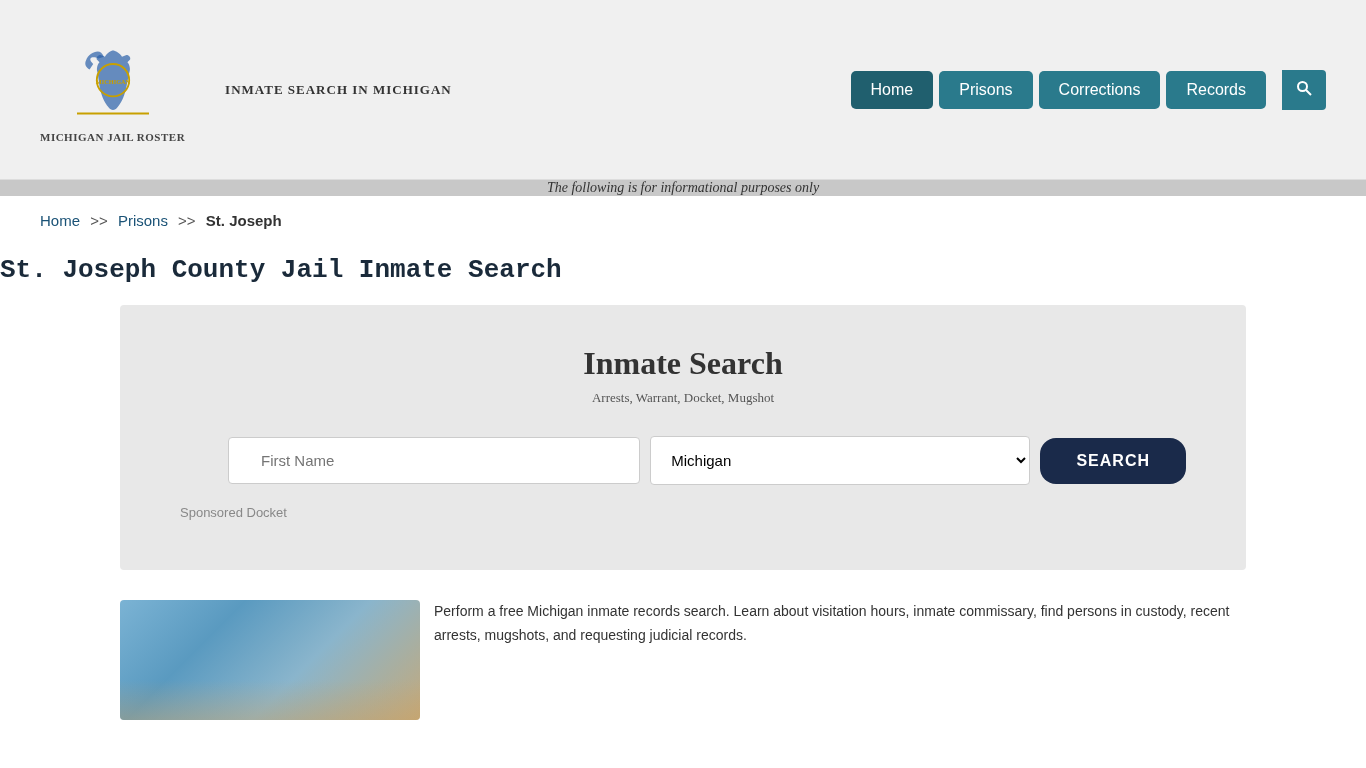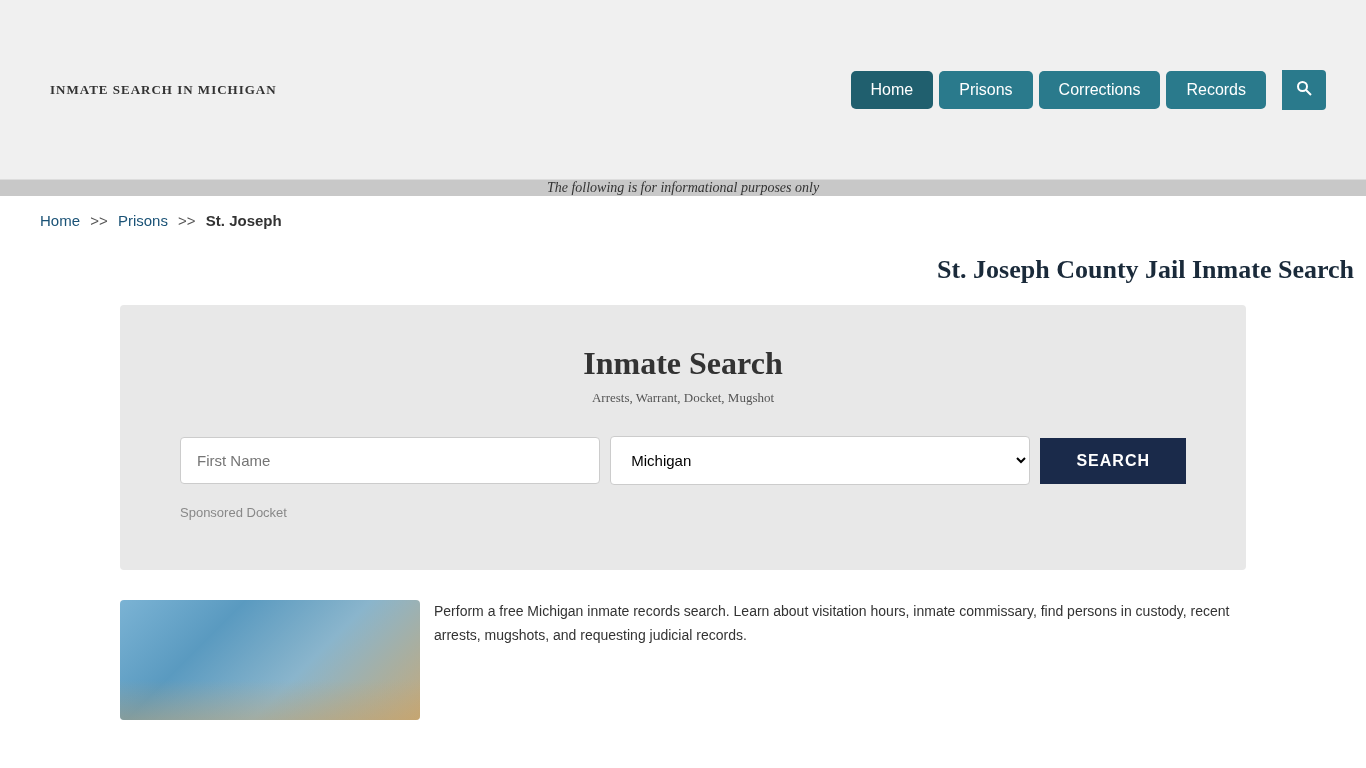--- a/index.html
+++ b/index.html
@@ -109,26 +109,26 @@
       margin: 0 6px;
       color: #555;
     }
     .breadcrumb .current {
       font-weight: bold;
       color: #333;
     }
 
     
     .page-title {
-      text-align: right;
+      text-align: left;
       font-size: 26px;
       font-weight: bold;
       color: #1a2a3a;
-      margin: 10px 12px 20px;
-      font-family: Liberation Serif, serif;
+      margin: 10px 0 20px;
+      font-family: Liberation Mono, monospace;
     }
 
     
     .search-section {
       background: #e8e8e8;
       margin: 0 120px;
       border-radius: 4px;
       padding: 40px 60px 50px;
     }
     .search-section h2 {
@@ -144,44 +144,45 @@
       color: #555;
       margin-bottom: 30px;
     }
     .search-fields {
       display: flex;
       gap: 10px;
       align-items: center;
     }
     .search-fields input {
       flex: 1;
-      padding: 14px 16px;
+      padding: 14px 32px;
       border: 1px solid #ccc;
       border-radius: 4px;
       font-size: 15px;
       background: #fff;
       outline: none;
+      margin-left: 48px;
     }
     .search-fields select {
       flex: 1;
       padding: 14px 16px;
       border: 1px solid #ccc;
       border-radius: 4px;
       font-size: 15px;
       background: #fff;
       outline: none;
     }
     .search-fields .search-btn {
       background: #1a2a4a;
       color: #fff;
       border: none;
       padding: 14px 36px;
       font-size: 16px;
       font-weight: bold;
-      border-radius: 0;
+      border-radius: 16px;
       cursor: pointer;
       letter-spacing: 1px;
     }
     .sponsored {
       font-size: 13px;
       color: #888;
       margin-top: 20px;
       font-family: Arial, sans-serif;
     }
 
@@ -215,20 +216,37 @@
       color: #333;
       line-height: 1.7;
       font-family: Arial, sans-serif;
     }
   </style>
 </head>
 <body>
 
 <header class="header">
 
+  <div class="logo-area">
+    <div class="logo-svg-wrap">
+      <svg viewBox="0 0 100 100" width="90" height="90" xmlns="http://www.w3.org/2000/svg">
+
+        <ellipse cx="50" cy="50" r="44" fill="#e8e8e8" stroke="#aaa" stroke-width="1"></ellipse>
+
+        <path d="M50,15 C52,15 58,18 60,22 L65,20 C67,20 70,22 69,25 L66,28 C68,30 70,35 68,40 L65,55 C63,65 60,72 55,78 C52,82 48,82 45,78 C40,72 37,65 35,55 L33,40 C31,35 33,30 35,28 L32,25 C31,22 34,20 36,20 L41,22 C43,18 48,15 50,15Z" fill="#2a5fa8" opacity="0.7"></path>
+
+        <path d="M28,30 C26,28 24,26 25,24 C26,22 30,22 34,24 L40,22 C38,18 36,16 33,16 C28,16 22,20 20,26 C18,30 20,34 24,36Z" fill="#2a5fa8" opacity="0.7"></path>
+        <circle cx="50" cy="48" r="18" fill="none" stroke="#c8a000" stroke-width="2"></circle>
+        <text x="50" y="52" text-anchor="middle" font-size="7" fill="#c8a000" font-weight="bold">MICHIGAN</text>
+        <line x1="10" y1="85" x2="90" y2="85" stroke="#c8a000" stroke-width="2"></line>
+      </svg>
+    </div>
+    <div class="logo-text">MICHIGAN
+JAIL ROSTER</div>
+  </div>
 
   <div class="site-title">INMATE SEARCH IN
 MICHIGAN</div>
 
   <nav class="nav-area">
     <button class="nav-btn active">Home</button>
     <button class="nav-btn">Prisons</button>
     <button class="nav-btn">Corrections</button>
     <button class="nav-btn">Records</button>
 

